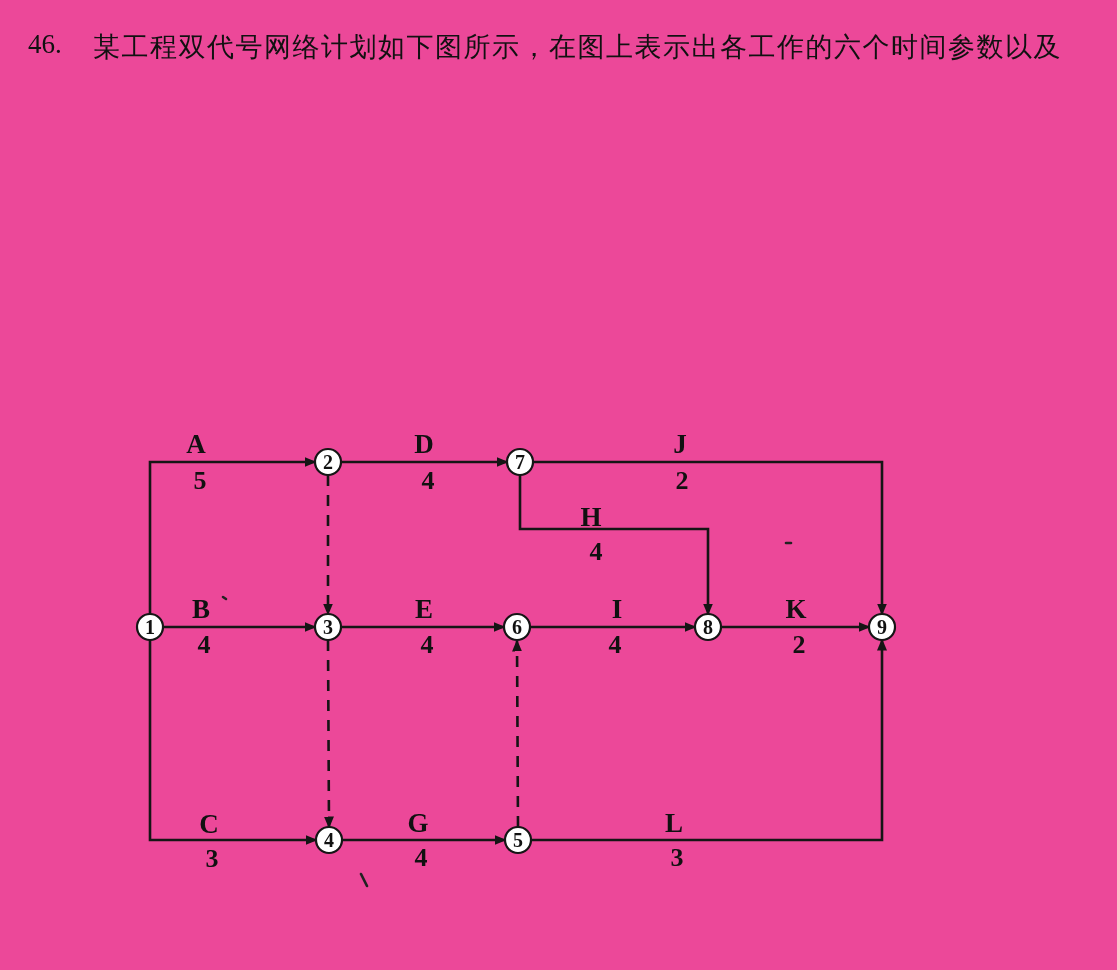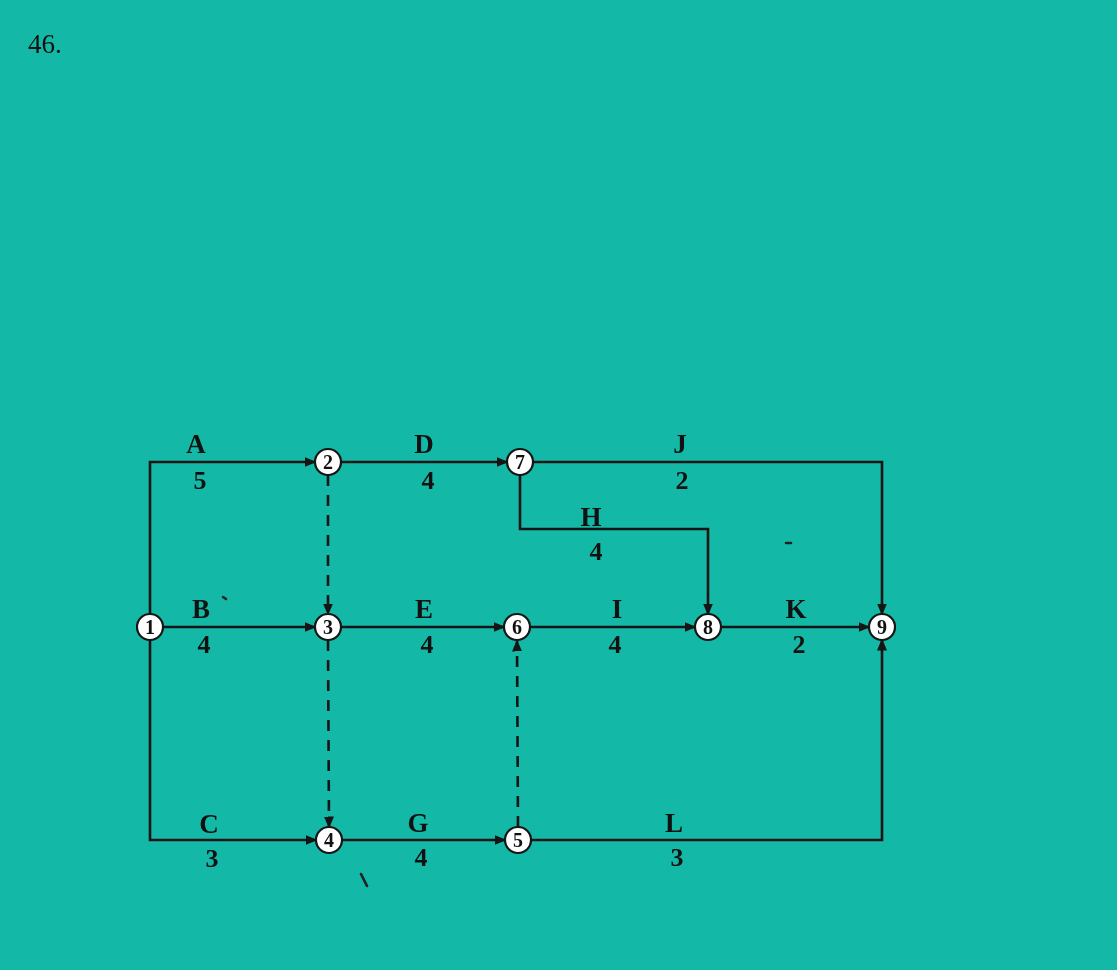--- a/index.html
+++ b/index.html
@@ -1,34 +1,35 @@
 <!DOCTYPE html>
 <html><head>
 <meta charset="utf-8">
 <style>
   html,body{margin:0;padding:0;}
   body{width:1117px;height:970px;background:#ffffff;font-family:"Liberation Serif",serif;}
-  .page{position:relative;width:1117px;height:970px;background:#14b8a6;overflow:hidden;color:#111;}
+  .page{position:relative;width:1117px;height:970px;background:#ec4899;overflow:hidden;color:#111;}
   .q-num{position:absolute;left:28px;top:29px;font-size:27px;white-space:nowrap;}
   .q-line1{position:absolute;left:93px;top:29px;font-size:27px;letter-spacing:1.5px;white-space:nowrap;}
   .q-line2{position:absolute;left:93px;top:81px;font-size:27px;letter-spacing:1.5px;white-space:nowrap;}
   svg.diagram{position:absolute;left:0;top:0;}
   .edge{fill:none;stroke:#151515;stroke-width:2.6;}
   .edge.dashed{stroke-dasharray:11 9;}
   .node-circle{fill:#ffffff;stroke:#151515;stroke-width:2.2;}
   .node-label{font-family:"Liberation Serif",serif;font-size:20px;font-weight:bold;fill:#111;text-anchor:middle;}
   .act-letter{font-family:"Liberation Serif",serif;font-size:27px;font-weight:bold;fill:#111;text-anchor:middle;}
   .act-dur{font-family:"Liberation Serif",serif;font-size:26px;font-weight:bold;fill:#111;text-anchor:middle;}
   .artifact{stroke:#222;stroke-width:2.6;stroke-linecap:round;}
 </style>
 </head>
 <body>
 
 <div class="page">
   <span class="q-num">46.</span>
+  <span class="q-line1">某工程双代号网络计划如下图所示，在图上表示出各工作的六个时间参数以及</span>
 
   <svg class="diagram" width="1117" height="970" viewBox="0 0 1117 970">
     <defs>
       <marker id="arrow" markerUnits="userSpaceOnUse" markerWidth="16" markerHeight="12" refX="10.5" refY="5" orient="auto">
         <path d="M0,0 L12,5 L0,10 Z" fill="#151515"></path>
       </marker>
     </defs>
     <g id="edges-layer">
         <polyline points="150,614 150,462 315,462" class="edge" marker-end="url(#arrow)"></polyline>
         <polyline points="163,627 315,627" class="edge" marker-end="url(#arrow)"></polyline>

